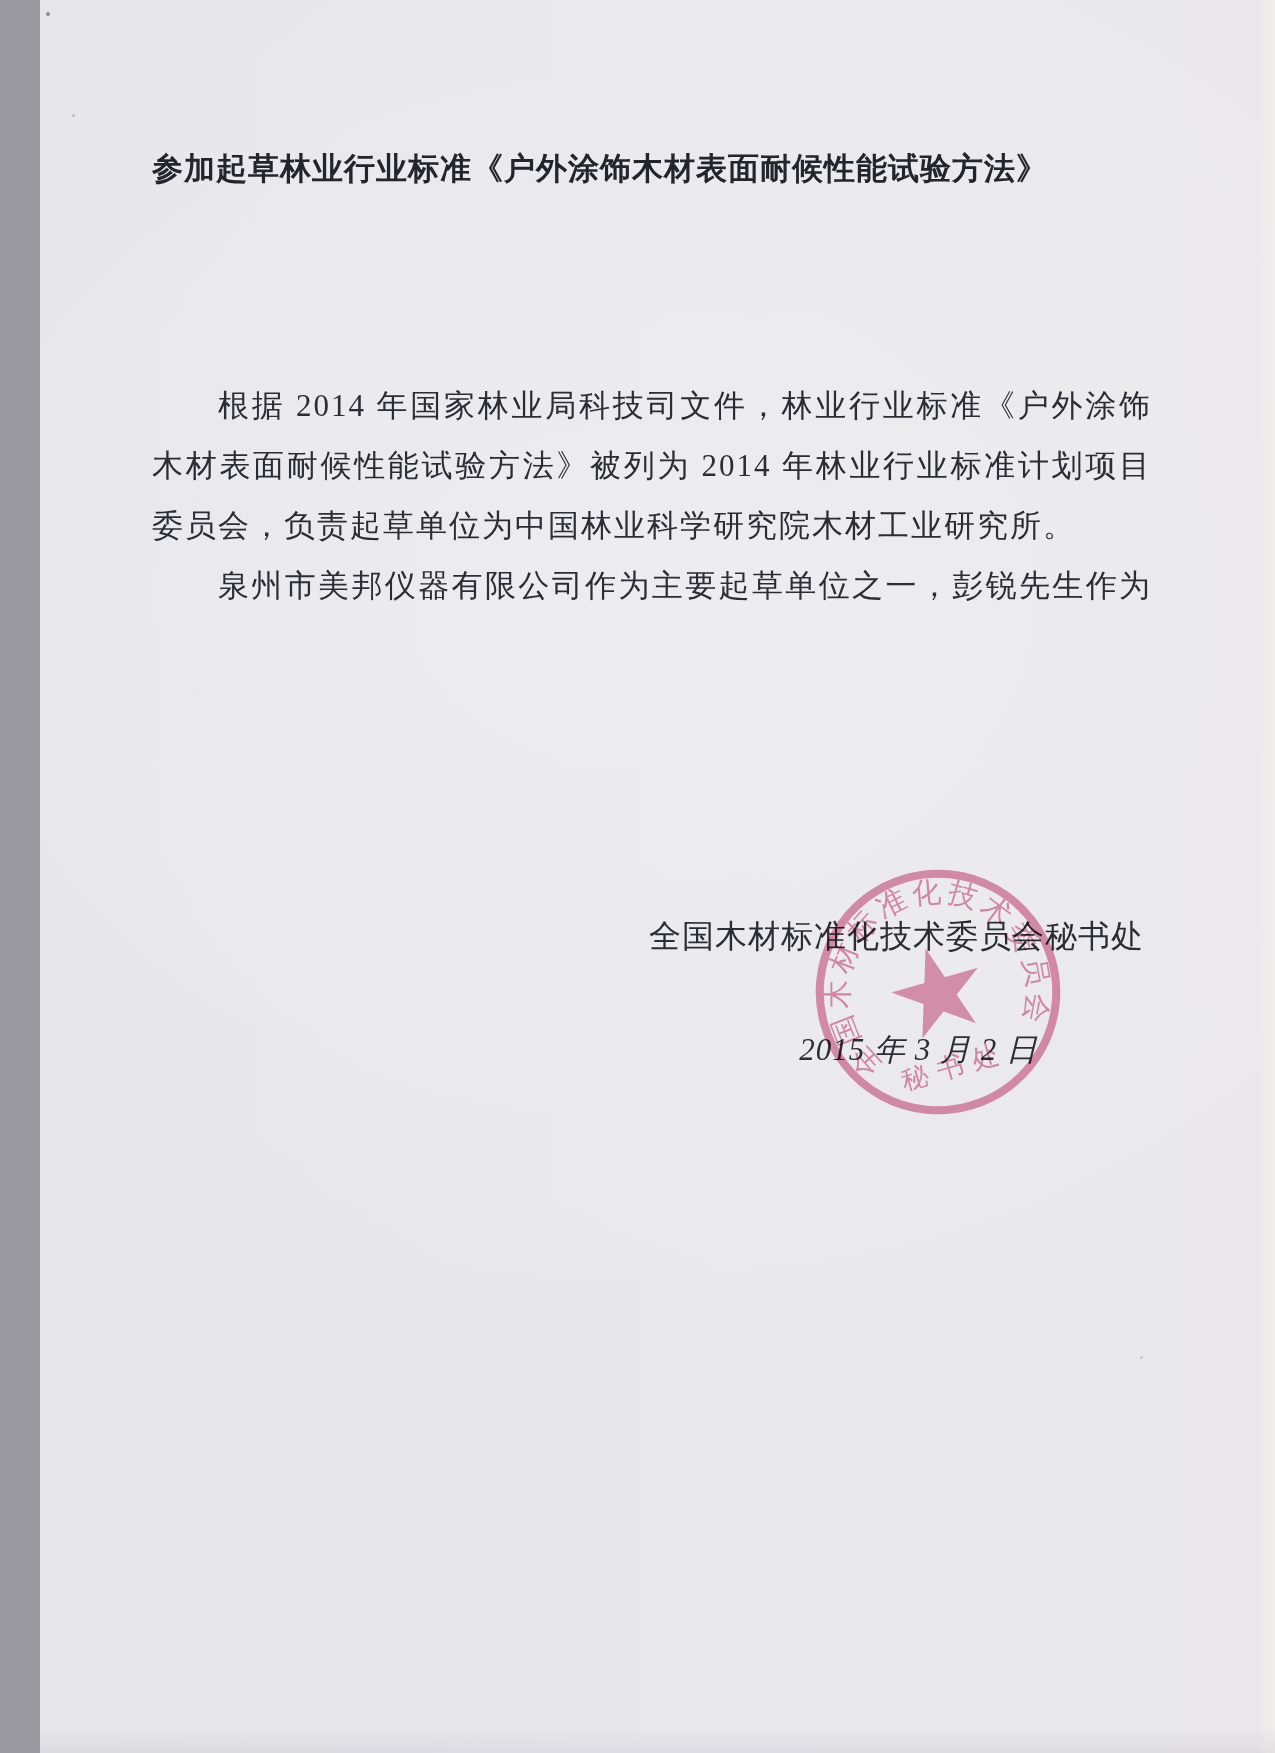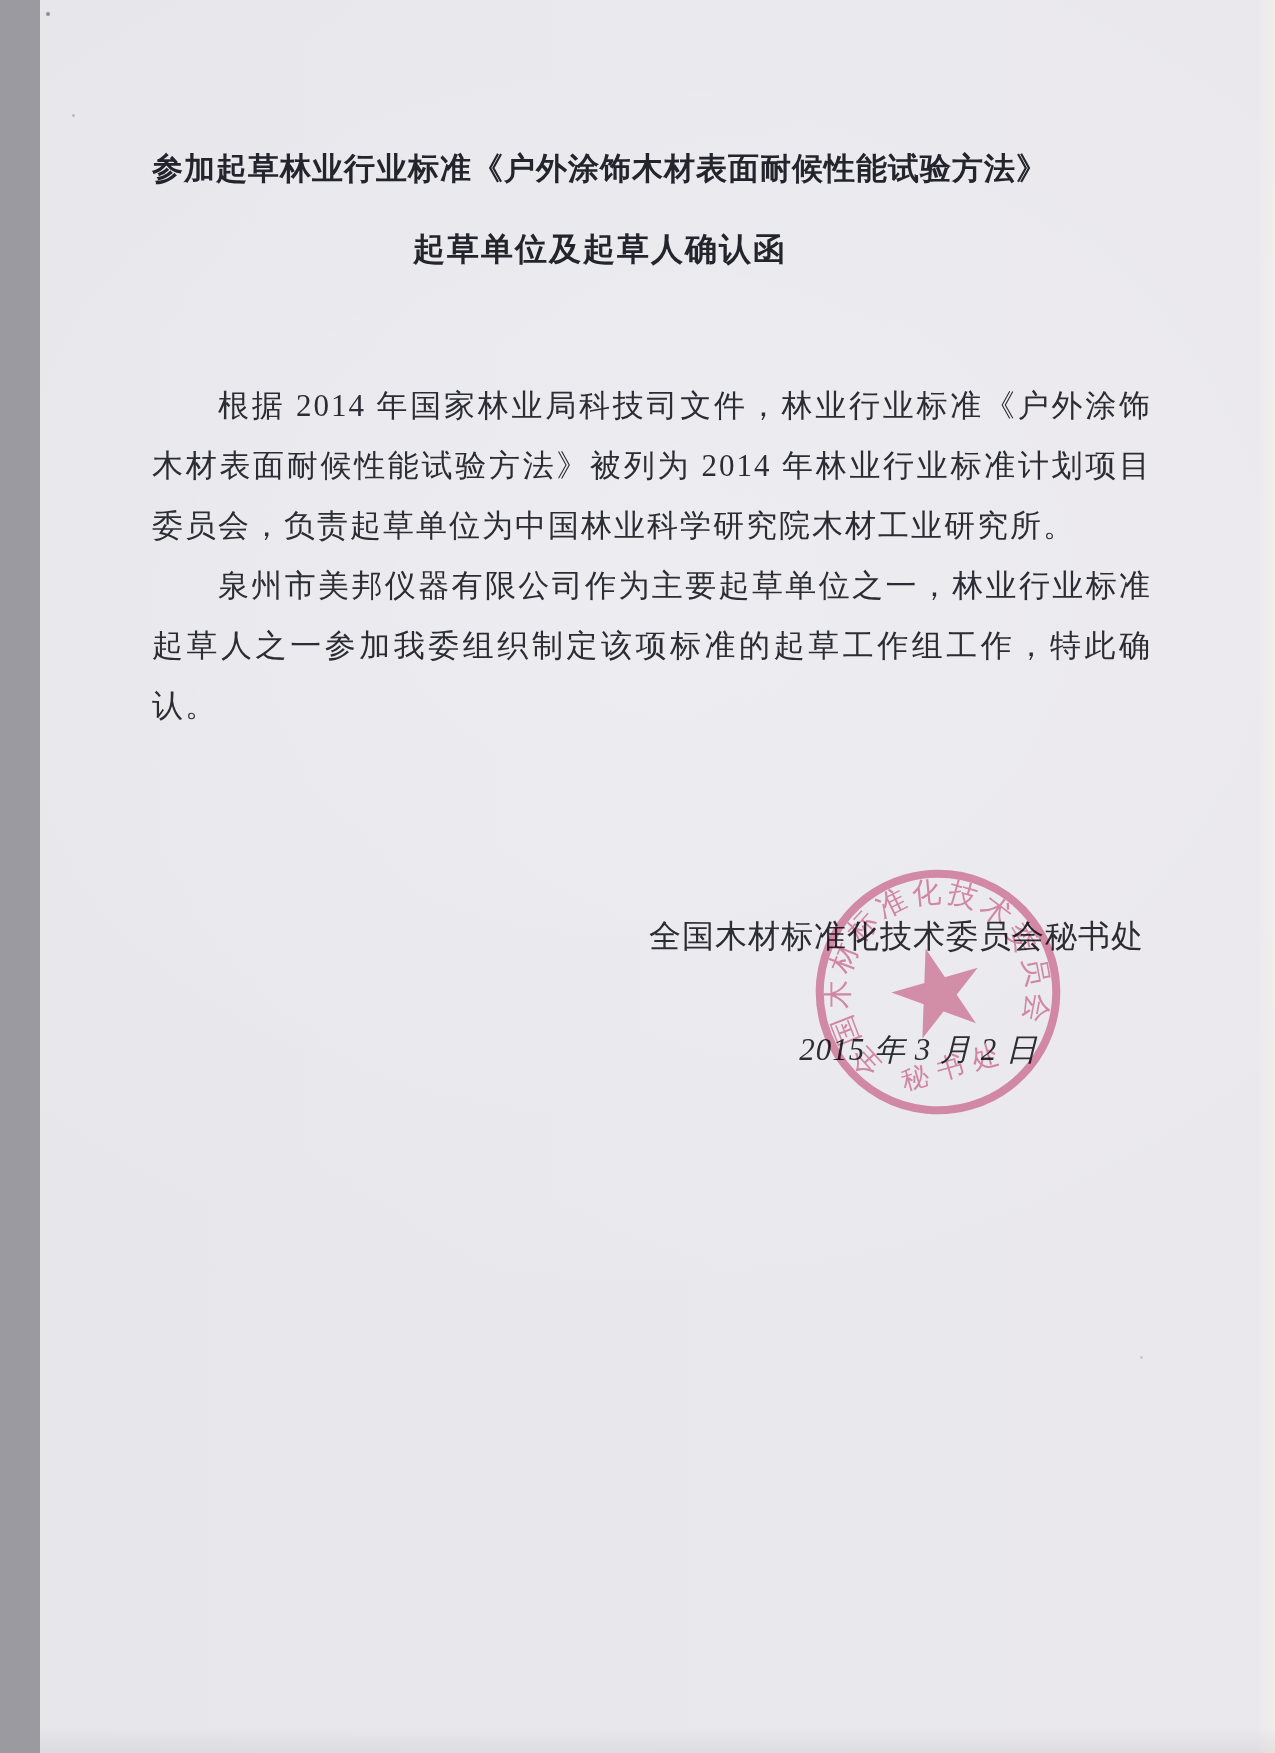--- a/index.html
+++ b/index.html
@@ -92,28 +92,26 @@
   .speck.s2 { left: 32px;   top: 114px; width: 3px; height: 3px; opacity: .5; }
   .speck.s3 { left: 1253px; top: 534px; width: 4px; height: 3px; opacity: .6; }
   .speck.s4 { left: 1100px; top: 1356px;width: 3px; height: 3px; opacity: .35; }
 </style>
 </head>
 <body>
 
 <div class="paper">
 
   <div class="title title-1">参加起草林业行业标准《户外涂饰木材表面耐候性能试验方法》</div>
-  <div class="title title-2">起草单位及起草人确认函</div>
 
   <div class="body-text">
     <div class="line indent">根据 2014 年国家林业局科技司文件，林业行业标准《户外涂饰</div>
     <div class="line">木材表面耐候性能试验方法》被列为 2014 年林业行业标准计划项目</div>
     <div class="line line-end">委员会，负责起草单位为中国林业科学研究院木材工业研究所。</div>
-    <div class="line indent">泉州市美邦仪器有限公司作为主要起草单位之一，林业行业标准</div>
-    <div class="line line-end">起草人之一参加我委组织制定该项标准的起草工作组工作，特此确认。</div>
+    <div class="line indent">泉州市美邦仪器有限公司作为主要起草单位之一，彭锐先生作为</div>
   </div>
 
   <div class="signature">全国木材标准化技术委员会秘书处</div>
 
   <div class="date-line">2015 年 3 月 2 日</div>
 
   <div class="stamp">
     <svg viewBox="0 0 240 240" xmlns="http://www.w3.org/2000/svg">
       <circle cx="120" cy="120" r="110" fill="none" stroke="#d96f92" stroke-width="7.5" stroke-opacity="0.9"></circle>
       <path id="seal-arc" d="M 51.2 168.2 A 84 84 0 1 1 188.8 168.2" fill="none"></path>

